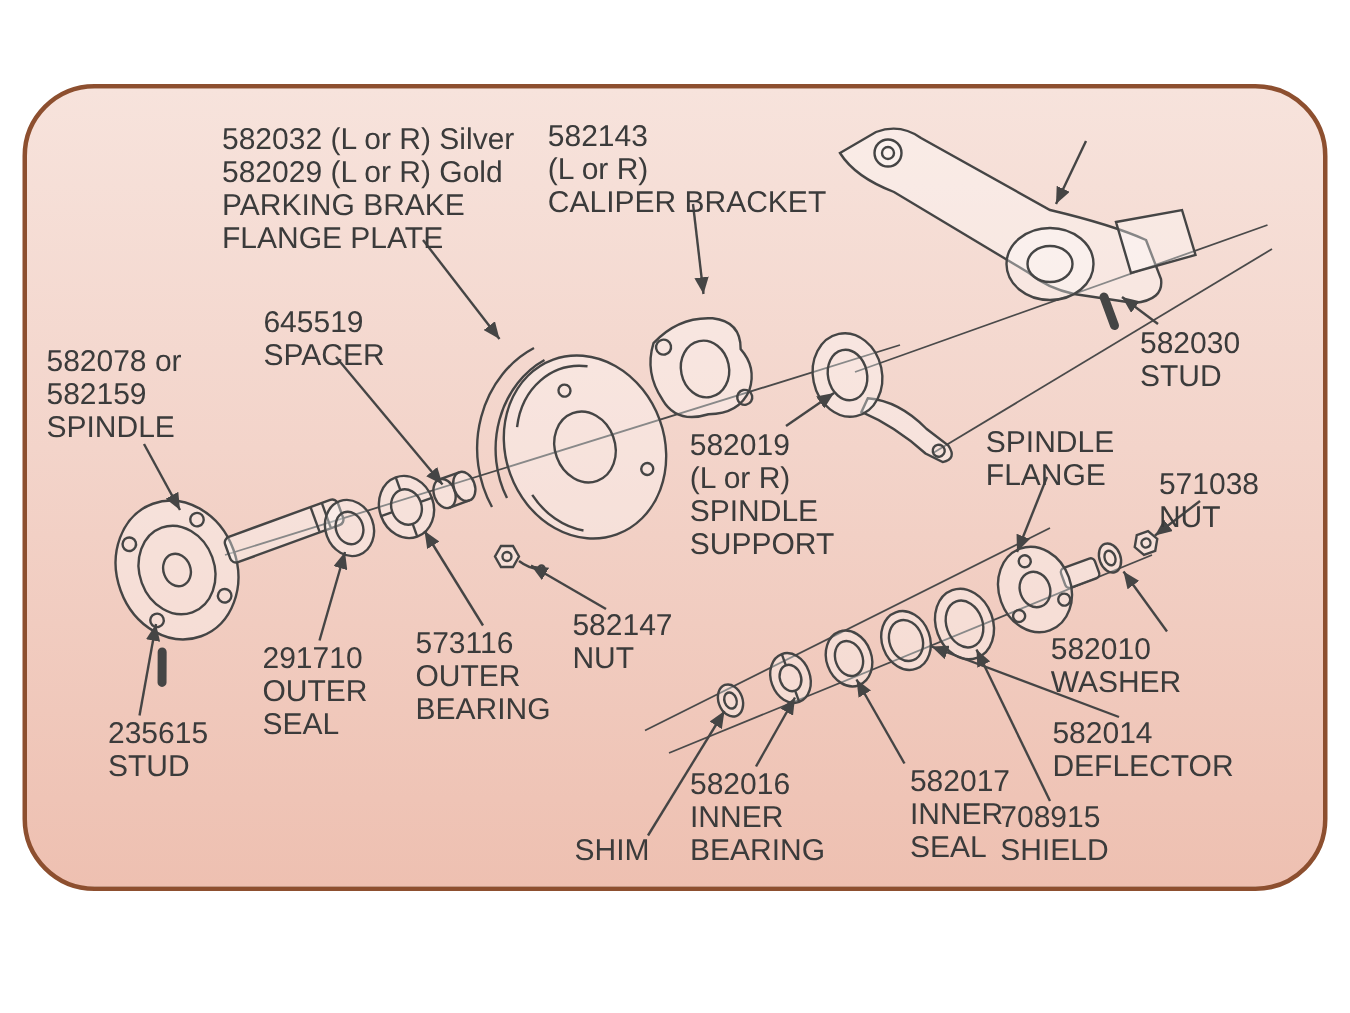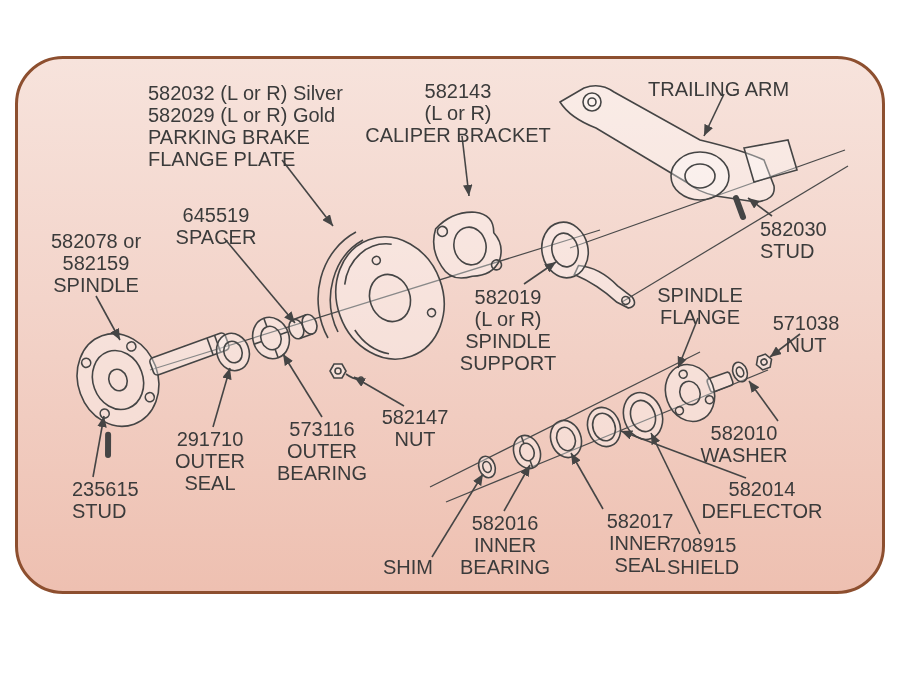--- a/index.html
+++ b/index.html
@@ -4,21 +4,21 @@
 <style>
   html,body{margin:0;padding:0;background:#ffffff;}
   .stage{position:relative;width:900px;height:675px;background:#ffffff;overflow:hidden;
          font-family:"Liberation Sans",sans-serif;padding-left:24px;}
   .panel{position:absolute;left:15px;top:56px;width:864px;height:532px;
          border:3px solid #8d4f2f;border-radius:48px;
          background:linear-gradient(#f7e3dc 0%, #f3d4ca 45%, #eec0b1 100%);}
   svg.art{position:absolute;left:0;top:0;width:900px;height:675px;pointer-events:none;}
   .lbl{position:absolute;font-size:20px;line-height:22px;color:#3b3b3b;
        white-space:pre-line;letter-spacing:0px;}
-  .c{transform:translateX(-50%);text-align:center;}
+  .c{transform:translateX(-50%);text-align:left;}
   .l{text-align:left;}
   .part{stroke:#454545;stroke-width:1.6;fill:rgba(255,255,255,0.35);}
   .part-n{stroke:#454545;stroke-width:1.6;fill:none;}
   .ldr{stroke:#454545;stroke-width:1.6;fill:none;}
   .ax{stroke:#4a4a4a;stroke-width:1.2;fill:none;}
 </style>
 </head>
 <body>
 
 <div class="stage">
@@ -180,22 +180,21 @@
     </g>
   </svg>
 
   <div class="lbl l" style="left:148px;top:82px">582032 (L or R) Silver
 582029 (L or R) Gold
 PARKING BRAKE
 FLANGE PLATE</div>
   <div class="lbl c" style="left:458px;top:80px">582143
 (L or R)
 CALIPER BRACKET</div>
-  <div class="lbl l" style="left:648px;top:78px">TRAILING ARM</div>
-  <div class="lbl c" style="left:96px;top:230px">582078 or
+  <div class="lbl c" style="left:76px;top:230px">582078 or
 582159
 SPINDLE</div>
   <div class="lbl c" style="left:216px;top:204px">645519
 SPACER</div>
   <div class="lbl l" style="left:760px;top:218px">582030
 STUD</div>
   <div class="lbl c" style="left:508px;top:286px">582019
 (L or R)
 SPINDLE
 SUPPORT</div>

